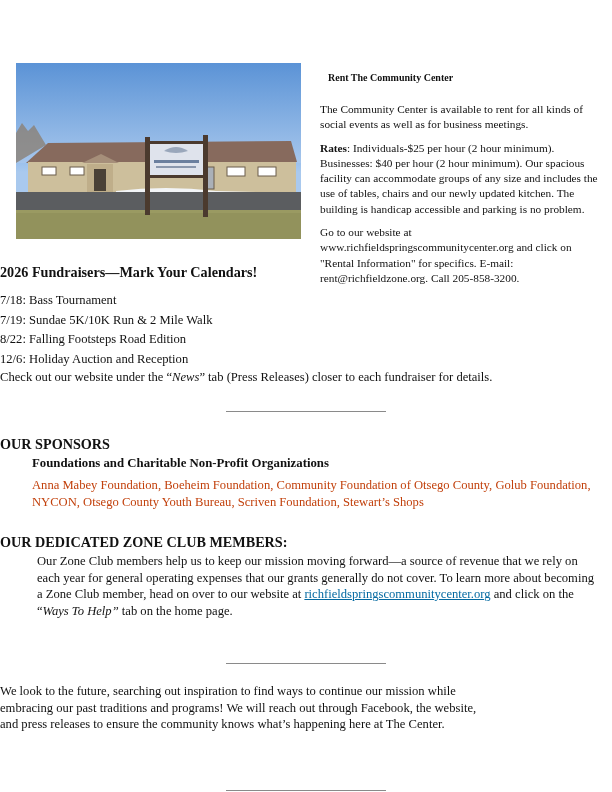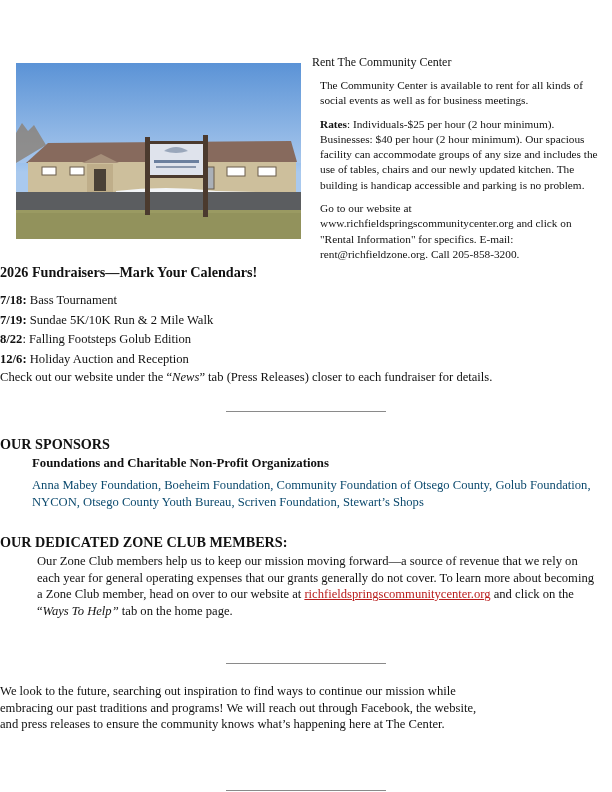--- a/index.html
+++ b/index.html
@@ -10,36 +10,36 @@
     }
     .abs { position: absolute; }
     
     .photo {
       left: 16px; top: 63px; width: 285px; height: 176px; overflow: hidden;
       background: linear-gradient(180deg, #5f97d9 0%, #7eb0ea 45%, #a9c9ee 62%);
     }
     .photo svg { display: block; }
     
     .rent { left: 312px; top: 54px; width: 296px; font-size: 11.3px; line-height: 15.3px; }
-    .rent h2 { margin: 0; font-size: 12px; line-height: 16px; font-weight: normal; }
+    .rent h2 { margin: 16px; font-size: 10px; line-height: 16px; font-weight: bold; }
     .rent p { margin: 8px; }
     .rent b { font-weight: bold; }
     
     .center { left: 0; width: 612px; text-align: left; }
     .h-fund { top: 263px; font-size: 14.2px; font-weight: bold; line-height: 18px; }
     .events { top: 291px; font-size: 12.6px; line-height: 19.6px; }
-    .events div b { font-weight: bold; }
+    .events div b { font-weight: normal; }
     .note { top: 369px; font-size: 12.6px; line-height: 16px; }
     .divider { left: 226px; width: 160px; height: 0; border-top: 1.2px solid #8a8a8a; }
     .h-spons { top: 436px; font-size: 14.2px; font-weight: bold; line-height: 17px; }
     .h-sub { top: 455px; font-size: 12.8px; font-weight: bold; line-height: 16px; margin-left: 32px; }
-    .sponsors { left: 32px; top: 477px; width: 560px; font-size: 12.6px; line-height: 16.6px; color: #0c4a6e; text-align: left; }
+    .sponsors { left: 32px; top: 477px; width: 560px; font-size: 12.6px; line-height: 16.6px; color: #c2410c; text-align: left; }
     .h-zone { top: 533px; font-size: 14.2px; font-weight: bold; line-height: 18px; }
     .zone { left: 37px; top: 553px; width: 560px; font-size: 12.6px; line-height: 16.6px; text-align: left; }
-    .zone a { color: #b91c1c; text-decoration: underline; }
+    .zone a { color: #0369a1; text-decoration: underline; }
     .zone i { font-style: italic; }
     .note i { font-style: italic; }
     .future { top: 683px; font-size: 12.6px; line-height: 16.6px; }
   </style>
 </head>
 <body>
 
 <div class="abs photo" title="Richfield Springs Community Center building with sign">
   <svg width="285" height="176" viewBox="0 0 285 176" xmlns="http://www.w3.org/2000/svg">
     <defs>
@@ -89,21 +89,21 @@
   <h2>Rent The Community Center</h2>
   <p>The Community Center is available to rent for all kinds of social events as well as for business meetings.</p>
   <p><b>Rates</b><span>: Individuals-$25 per hour (2 hour minimum). Businesses: $40 per hour (2 hour minimum). Our spacious facility can accommodate groups of any size and includes the use of tables, chairs and our newly updated kitchen. The building is handicap accessible and parking is no problem.</span></p>
   <p>Go to our website at www.richfieldspringscommunitycenter.org and click on "Rental Information" for specifics. E-mail: rent@richfieldzone.org. Call 205-858-3200.</p>
 </div>
 
 <div class="abs center h-fund">2026 Fundraisers—Mark Your Calendars!</div>
 <div class="abs center events">
   <div><b>7/18:</b><span> Bass Tournament</span></div>
   <div><b>7/19:</b><span> Sundae 5K/10K Run &amp; 2 Mile Walk</span></div>
-  <div><b>8/22</b><span>: Falling Footsteps Golub Edition</span></div>
+  <div><b>8/22</b><span>: Falling Footsteps Road Edition</span></div>
   <div><b>12/6:</b><span> Holiday Auction and Reception</span></div>
 </div>
 <div class="abs center note"><span>Check out our website under the “</span><i>News</i><span>” tab (Press Releases) closer to each fundraiser for details.</span></div>
 
 <div class="abs divider" style="top:411px;"></div>
 
 <div class="abs center h-spons">OUR SPONSORS</div>
 <div class="abs center h-sub">Foundations and Charitable Non-Profit Organizations</div>
 <div class="abs sponsors">Anna Mabey Foundation, Boeheim Foundation, Community Foundation of Otsego County, Golub Foundation, NYCON, Otsego County Youth Bureau, Scriven Foundation, Stewart’s Shops</div>
 

